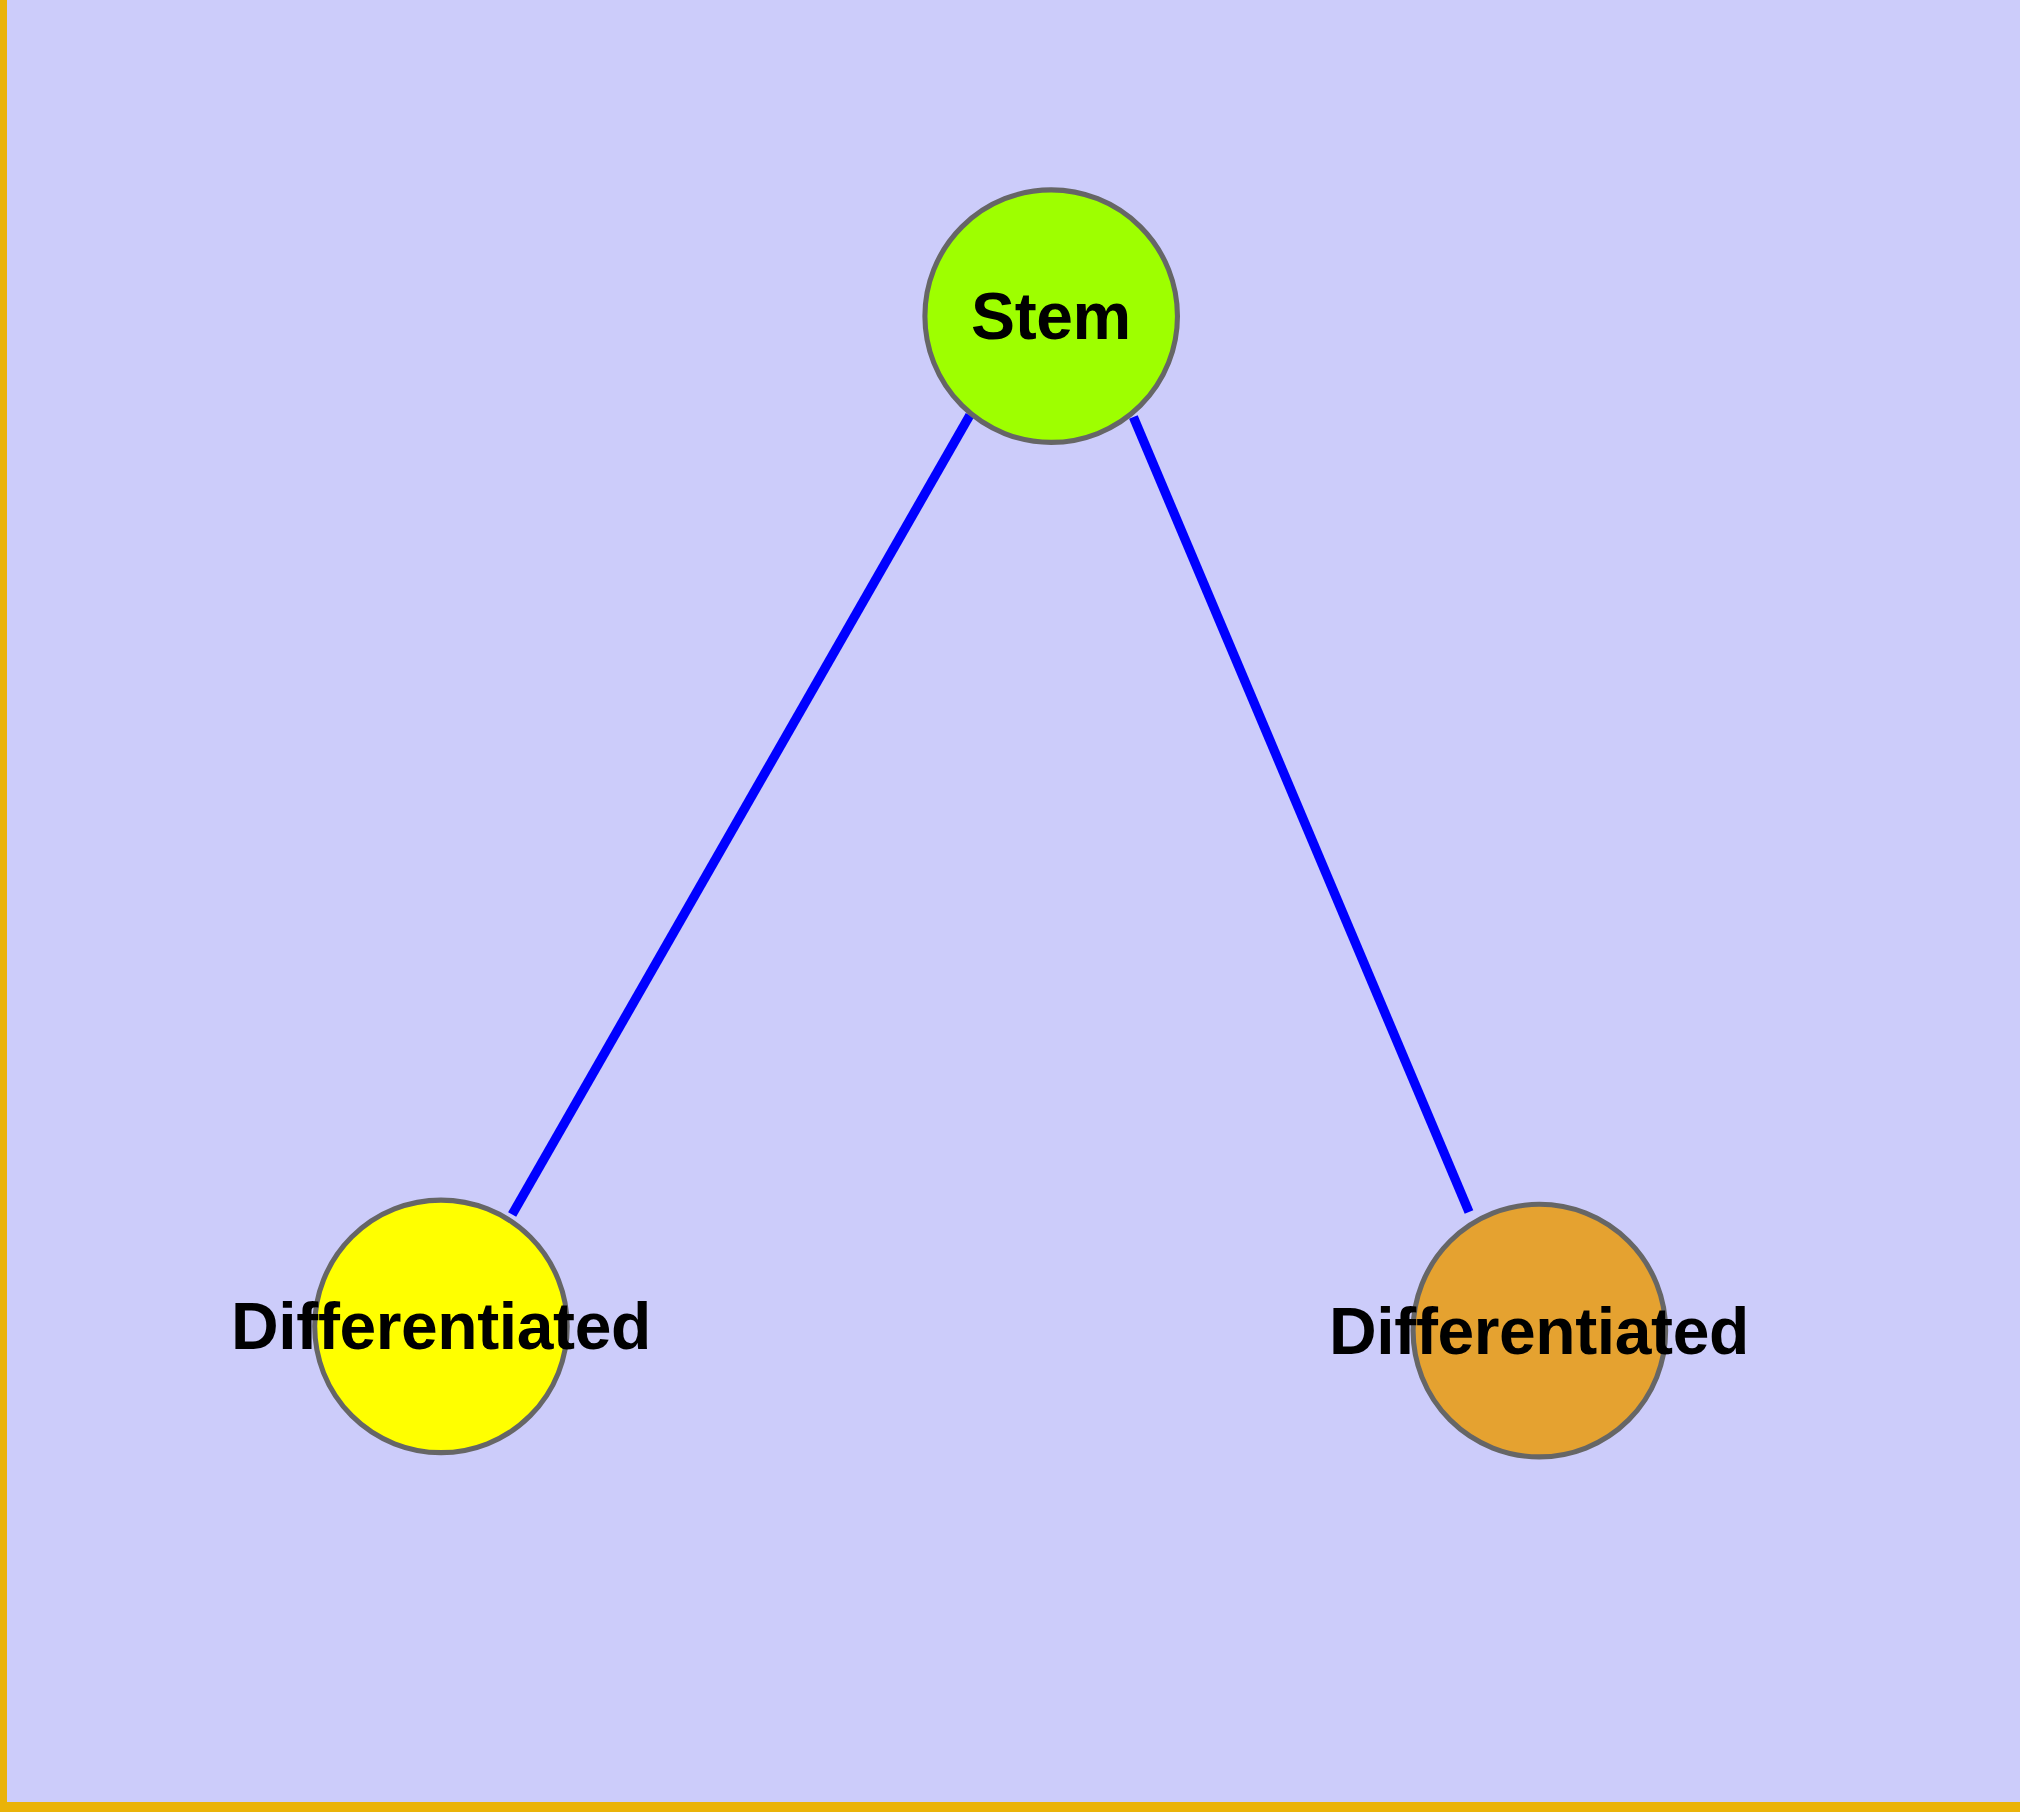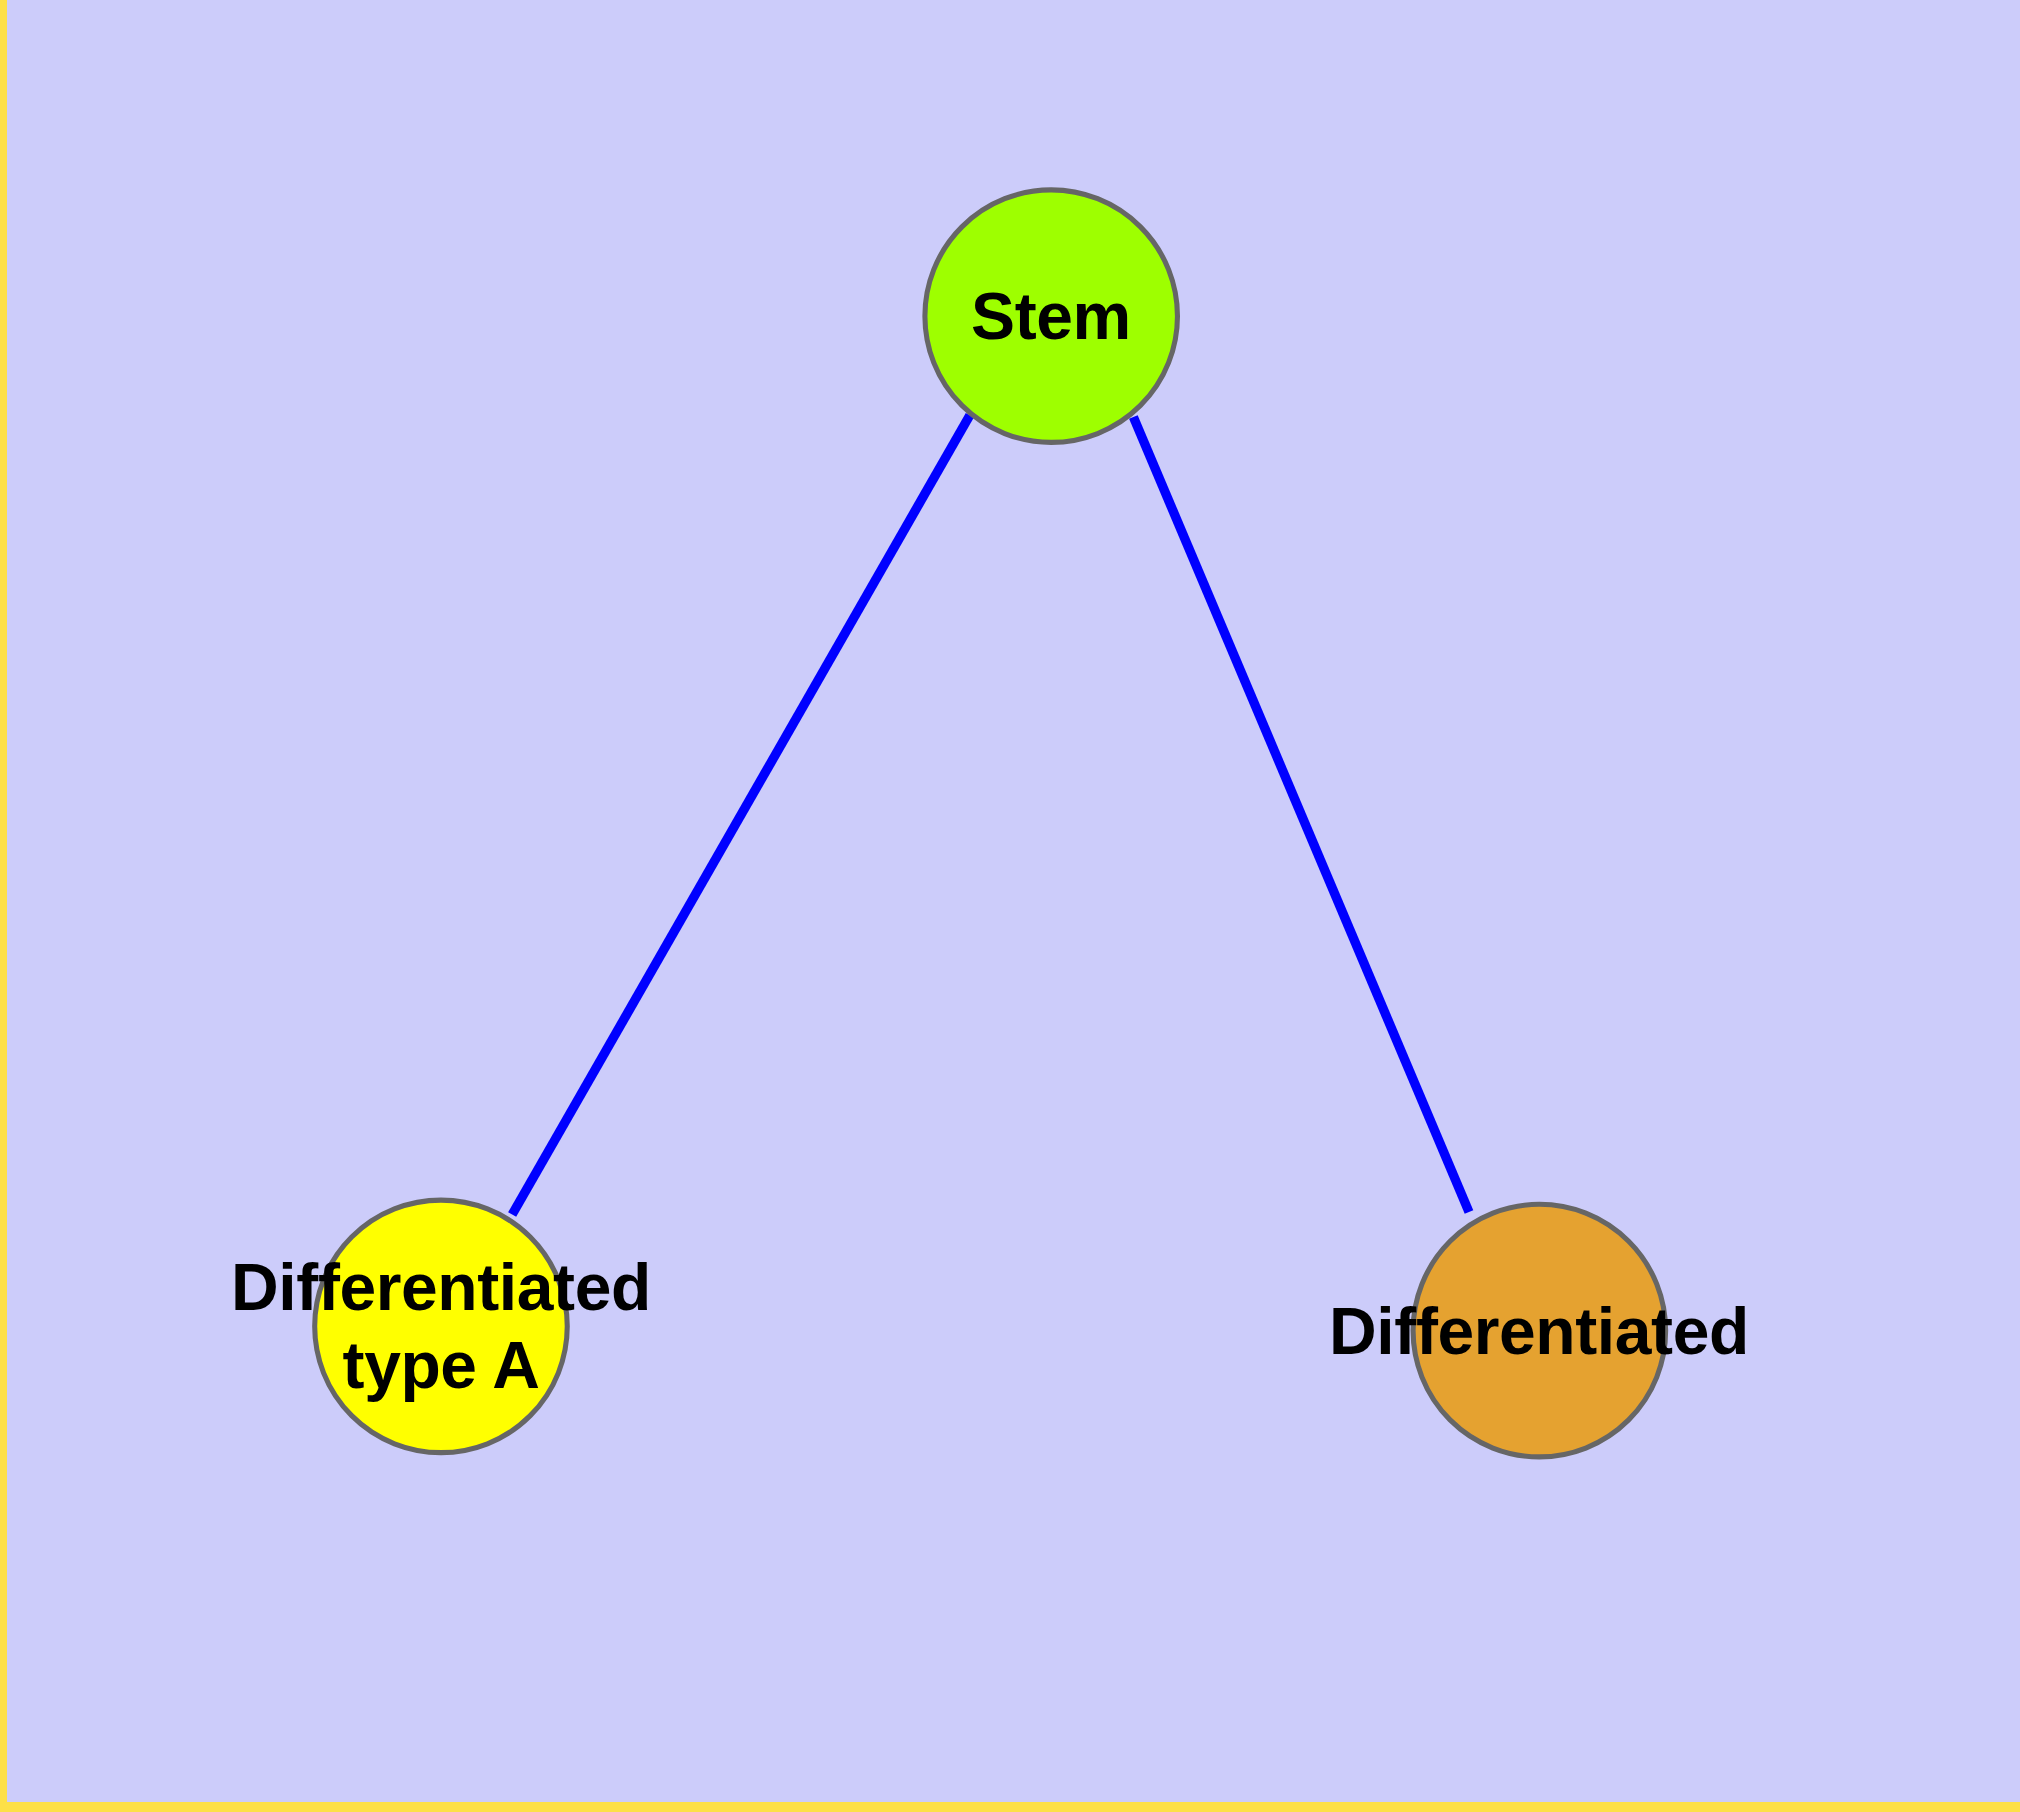--- a/index.html
+++ b/index.html
@@ -4,21 +4,21 @@
 <style>
   html, body {
     margin: 0;
     padding: 0;
     background: #ffffff;
   }
   #canvas {
     position: relative;
     width: 2021px;
     height: 1812px;
-    background: #fde047;
+    background: #eab308;
     overflow: hidden;
     font-family: "Liberation Sans", "DejaVu Sans", sans-serif;
   }
   #plot-background {
     position: absolute;
     left: 6.8px;
     top: 0px;
     width: 2014px;
     height: 1802px;
     background: #ccccfa;
@@ -65,21 +65,20 @@
       <circle cx="1816" cy="1570" r="149" fill="#e5a230" stroke="#666666" stroke-width="6"></circle>
     </g>
   </svg>
 
   <div class="node-label-wrap" style="left:1051px; top:316px;">
     <div class="node-label">Stem</div>
   </div>
 
   <div class="node-label-wrap" style="left:441px; top:1326px;">
     <div class="node-label">Differentiated</div>
-    <div class="node-label">type A</div>
   </div>
 
   <div class="node-label-wrap" style="left:1539px; top:1331px;">
     <div class="node-label">Differentiated</div>
   </div>
 
 </div>
 
 
 </body></html>

